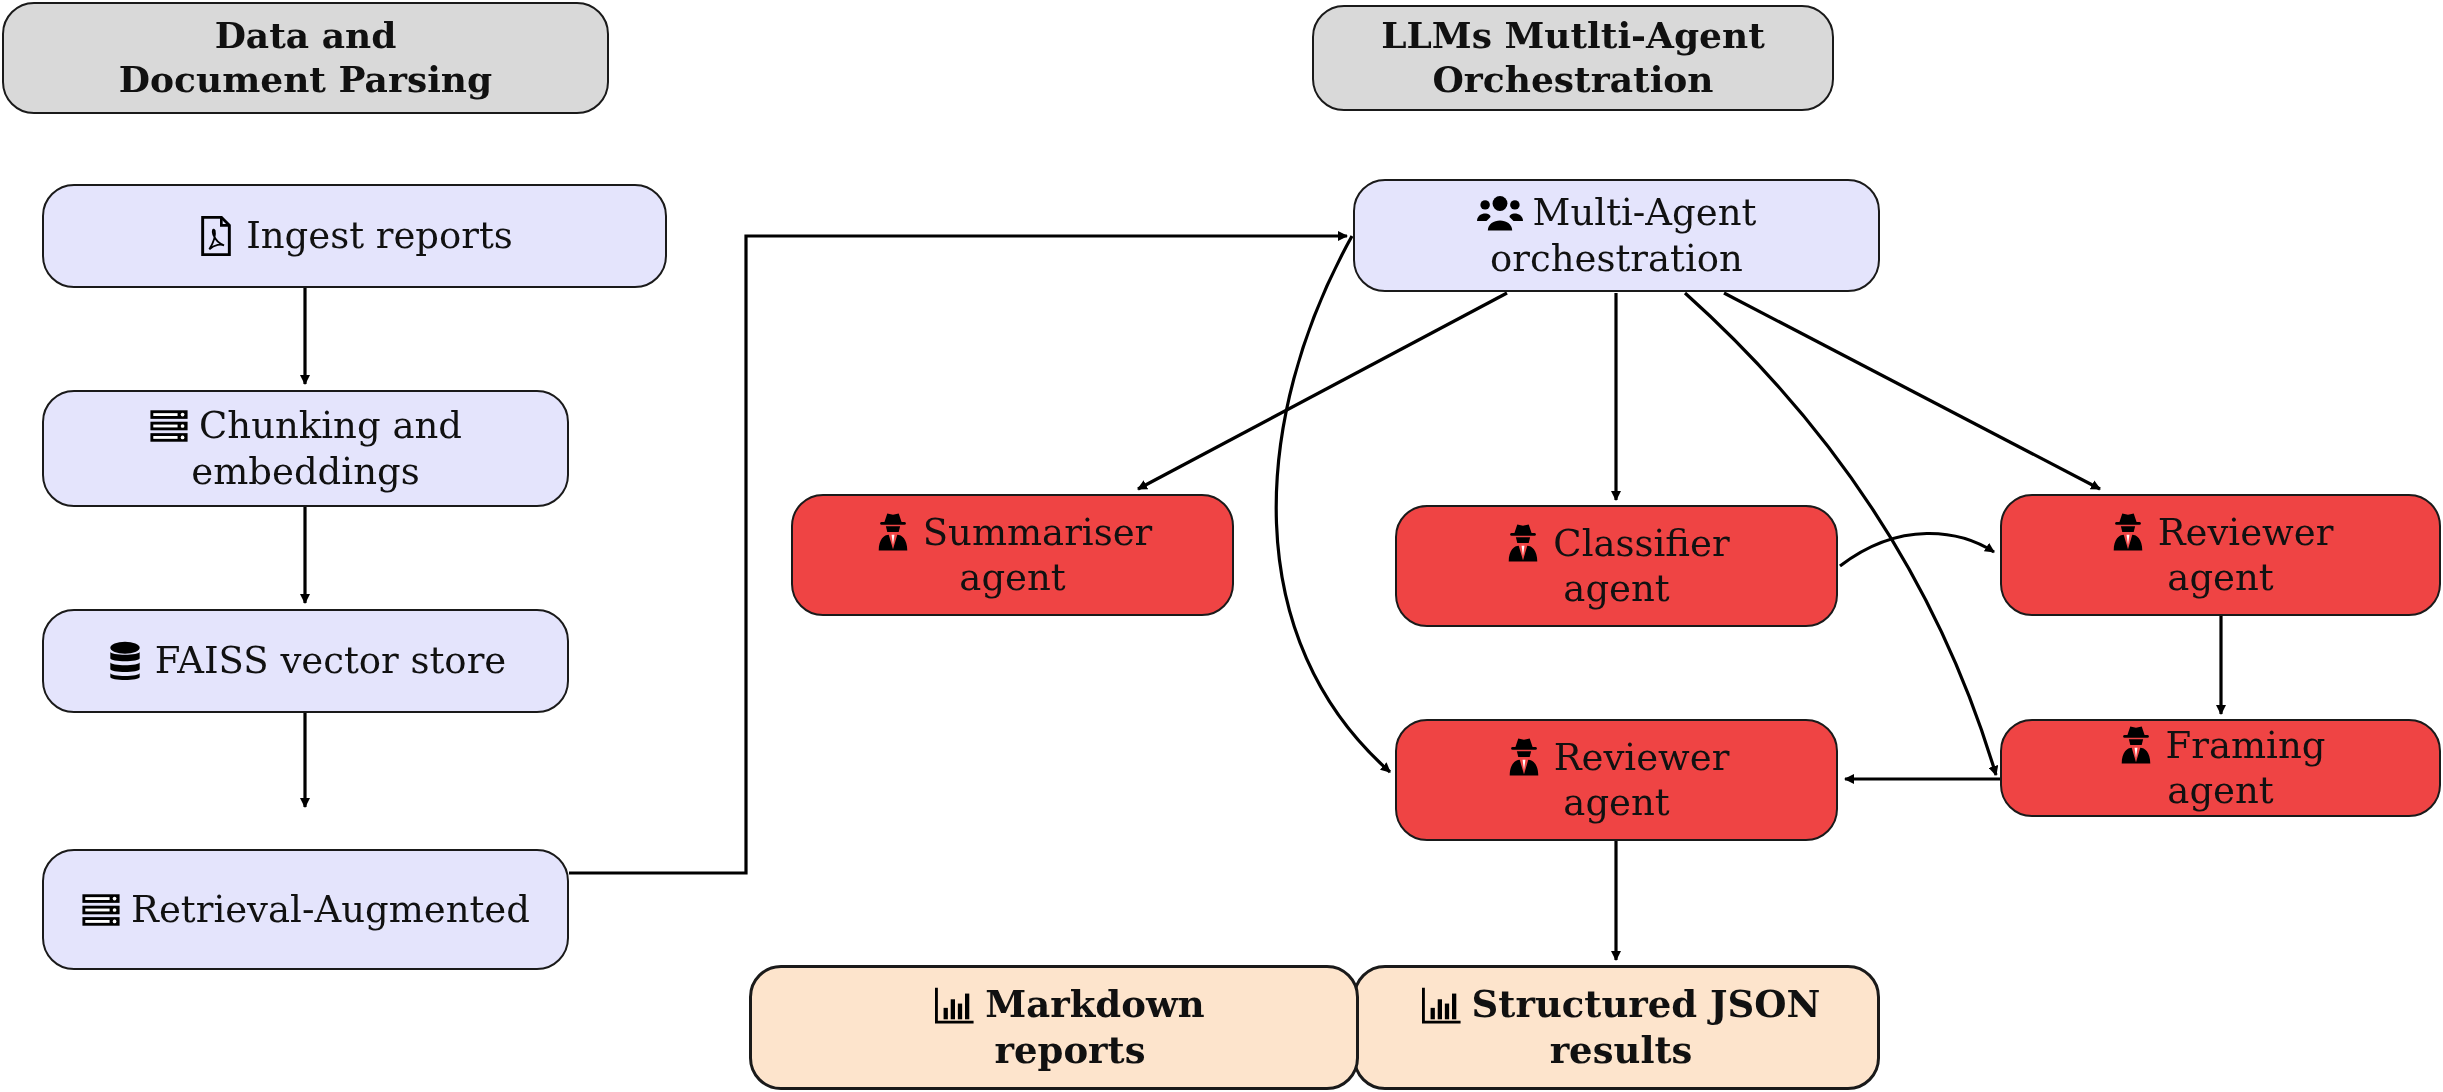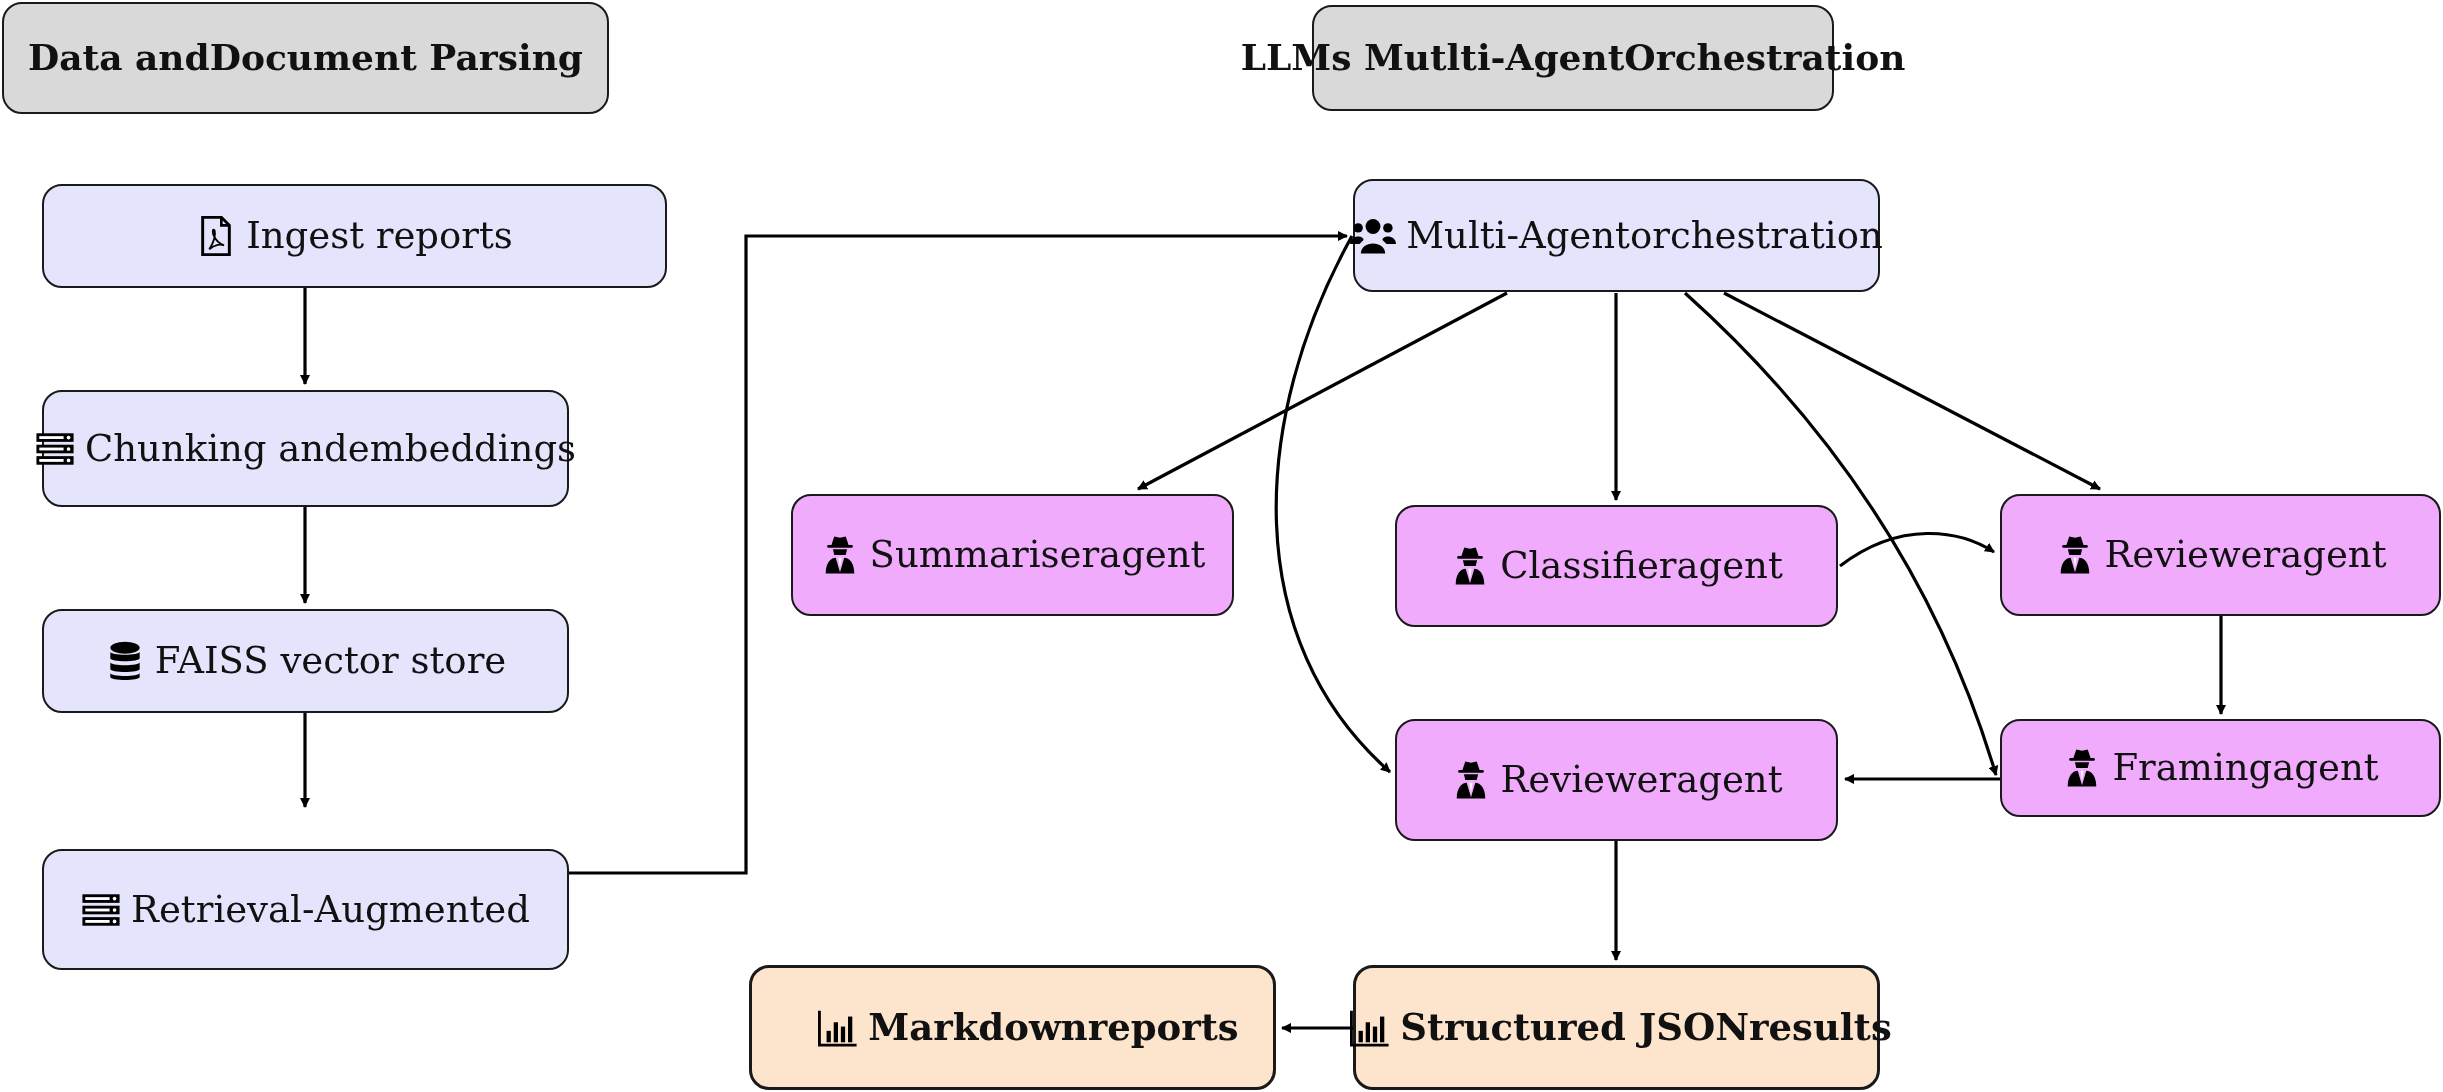--- a/index.html
+++ b/index.html
@@ -1,24 +1,24 @@
 <!DOCTYPE html>
 <html><head>
 <meta charset="utf-8">
 <style>
   html, body { margin: 0; padding: 0; background: #ffffff; }
   body { width: 2443px; height: 1092px; position: relative; overflow: hidden;
          font-family: "DejaVu Serif", "Liberation Serif", serif; color: #111; }
   .node { position: absolute; box-sizing: border-box; border: 2px solid #1a1a1a;
-          border-radius: 20px; display: flex; flex-direction: row;
+          border-radius: 32px; display: flex; flex-direction: column;
           align-items: center; justify-content: center; text-align: center;
           line-height: 1.22; }
   .hdr { background: #d9d9d9; font-weight: bold; font-size: 36px; }
   .proc { background: #e4e4fc; font-size: 37px; }
-  .agent { background: #f0abfc; font-size: 37px; }
+  .agent { background: #ef4444; font-size: 37px; }
   .out { background: #fde4cc; font-size: 37px; font-weight: bold; border-width: 3.5px; }
   .line { display: flex; align-items: center; justify-content: center; white-space: nowrap; }
   .ico { display: inline-block; width: 40px; height: 40px; margin-right: 10px; vertical-align: middle; }
   .ico svg { width: 100%; height: 100%; display: block; }
   #edges { position: absolute; left: 0; top: 0; width: 2443px; height: 1092px; pointer-events: none; }
   #edges path { fill: none; stroke: #000; stroke-width: 3.2; }
 </style>
 </head>
 <body>
 
@@ -225,21 +225,21 @@
           <rect x="11" y="9" width="3" height="14" fill="#000"></rect>
           <rect x="16" y="12" width="3" height="11" fill="#000"></rect>
           <rect x="21" y="5" width="3" height="18" fill="#000"></rect>
         </svg>
     </span>
     <span>Structured JSON</span>
   </div>
   <div class="line">results</div>
 </div>
 
-<div class="node out" style="left:749px;top:965px;width:527px;height:125px;padding-left:32px;">
+<div class="node out" style="left:749px;top:965px;width:610px;height:125px;padding-left:32px;">
   <div class="line">
     <span class="ico">
       <svg viewBox="0 0 28 26">
           <path d="M1 1 V25 H27" fill="none" stroke="#000" stroke-width="2"></path>
           <rect x="6" y="15" width="3" height="8" fill="#000"></rect>
           <rect x="11" y="9" width="3" height="14" fill="#000"></rect>
           <rect x="16" y="12" width="3" height="11" fill="#000"></rect>
           <rect x="21" y="5" width="3" height="18" fill="#000"></rect>
         </svg>
     </span>

